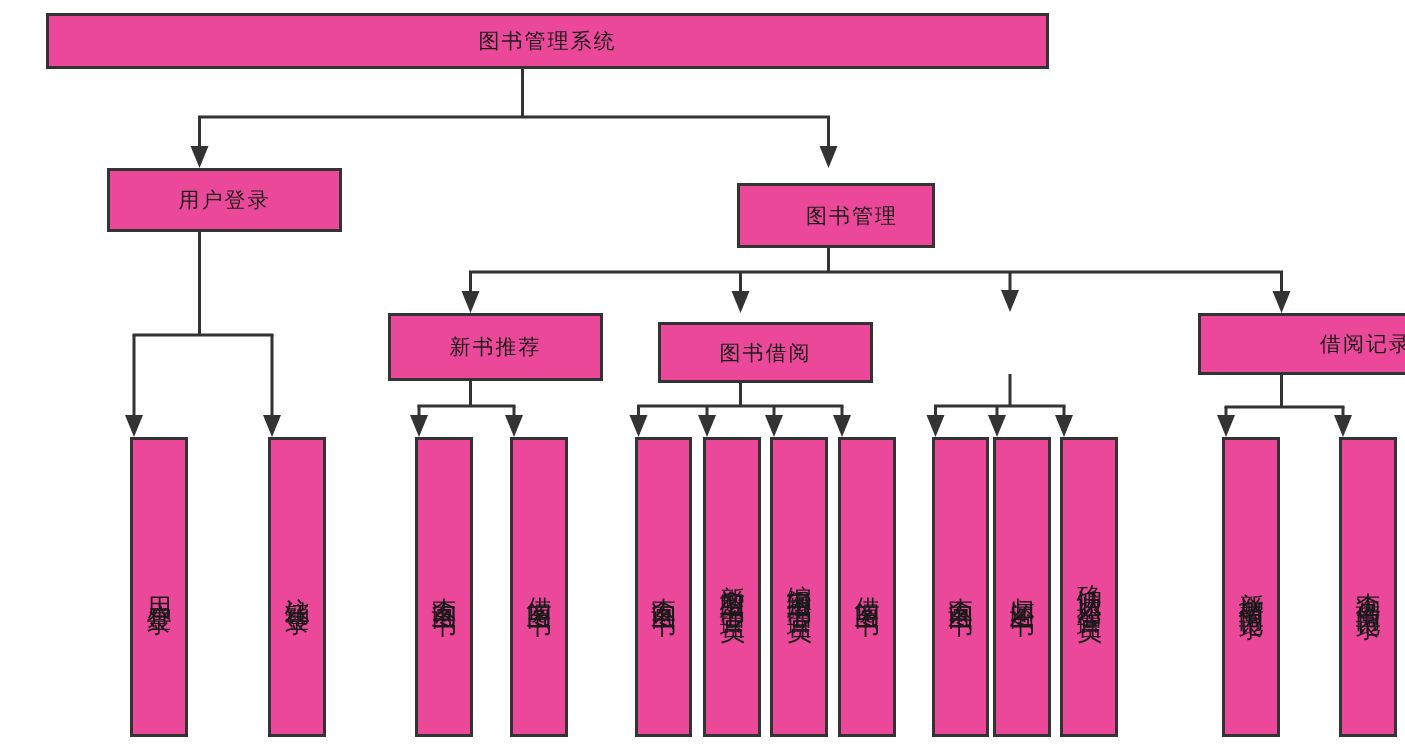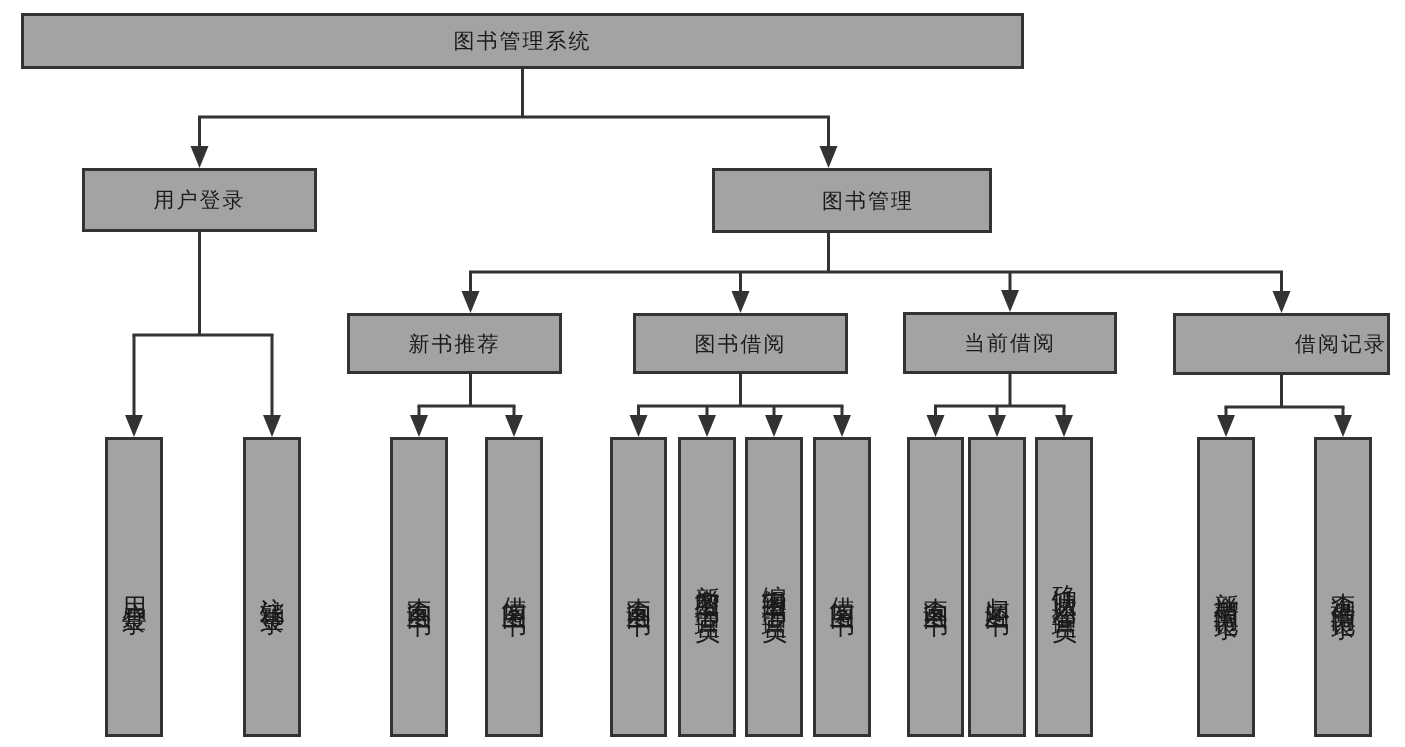--- a/index.html
+++ b/index.html
@@ -2,27 +2,28 @@
 <html><head>
 <meta charset="utf-8">
 <style>
   html,body{margin:0;padding:0;background:#ffffff;}
   body{font-family:"Liberation Sans","DejaVu Sans",sans-serif;}
   #canvas{position:relative;width:1405px;height:747px;background:var(--bg,#fff);overflow:hidden;}
   #wires{position:absolute;left:0;top:0;z-index:1;}
   .node{
     position:absolute;
     box-sizing:border-box;
-    background:#a3a3a3;
+    background:#ec4899;
     border:3px solid var(--line,#333);
     display:flex;
     align-items:center;
     justify-content:center;
     z-index:2;
     color:var(--ink,#1a1a1a);
+    margin-left:25px;
   }
   .node .label{
     font-size:21px;
     letter-spacing:2px;
     white-space:nowrap;
   }
   .node.vertical .label{
     writing-mode:vertical-rl;
     font-size:25px;
     letter-spacing:5px;
@@ -103,49 +104,46 @@
     </div>
     <div class="node" style="left: 82px; top: 168px; width: 235px; height: 64px;">
       <span class="label">用户登录</span>
     </div>
     <div class="node vertical" style="left: 105px; top: 437px; width: 58px; height: 300px;">
       <span class="label">用户登录</span>
     </div>
     <div class="node vertical" style="left: 243px; top: 437px; width: 58px; height: 300px;">
       <span class="label">注销登录</span>
     </div>
-    <div class="node" style="left: 712px; top: 168px; width: 280px; height: 65px; padding-left: 32px;">
+    <div class="node" style="left: 712px; top: 183px; width: 198px; height: 65px; padding-left: 32px;">
       <span class="label">图书管理</span>
     </div>
-    <div class="node" style="left: 347px; top: 313px; width: 215px; height: 61px; text-align: right;">
+    <div class="node" style="left: 363px; top: 313px; width: 215px; height: 68px; text-align: right;">
       <span class="label">新书推荐</span>
     </div>
     <div class="node vertical" style="left: 390px; top: 437px; width: 58px; height: 300px;">
       <span class="label">查询图书</span>
     </div>
     <div class="node vertical" style="left: 485px; top: 437px; width: 58px; height: 300px;">
       <span class="label">借阅图书</span>
     </div>
-    <div class="node" style="left: 633px; top: 313px; width: 215px; height: 61px;">
+    <div class="node" style="left: 633px; top: 322px; width: 215px; height: 61px;">
       <span class="label">图书借阅</span>
     </div>
     <div class="node vertical" style="left: 610px; top: 437px; width: 57px; height: 300px;">
       <span class="label">查询图书</span>
     </div>
     <div class="node vertical" style="left: 678px; top: 437px; width: 58px; height: 300px;">
       <span class="label">新增图书（管理员）</span>
     </div>
     <div class="node vertical" style="left: 745px; top: 437px; width: 58px; height: 300px;">
       <span class="label">编辑图书（管理员）</span>
     </div>
     <div class="node vertical" style="left: 813px; top: 437px; width: 58px; height: 300px;">
       <span class="label">借阅图书</span>
-    </div>
-    <div class="node" style="left: 903px; top: 312px; width: 214px; height: 62px;">
-      <span class="label">当前借阅</span>
     </div>
     <div class="node vertical" style="left: 907px; top: 437px; width: 57px; height: 300px;">
       <span class="label">查询图书</span>
     </div>
     <div class="node vertical" style="left: 968px; top: 437px; width: 58px; height: 300px;">
       <span class="label">归还图书</span>
     </div>
     <div class="node vertical" style="left: 1035px; top: 437px; width: 58px; height: 300px;">
       <span class="label">确认归还（管理员）</span>
     </div>

